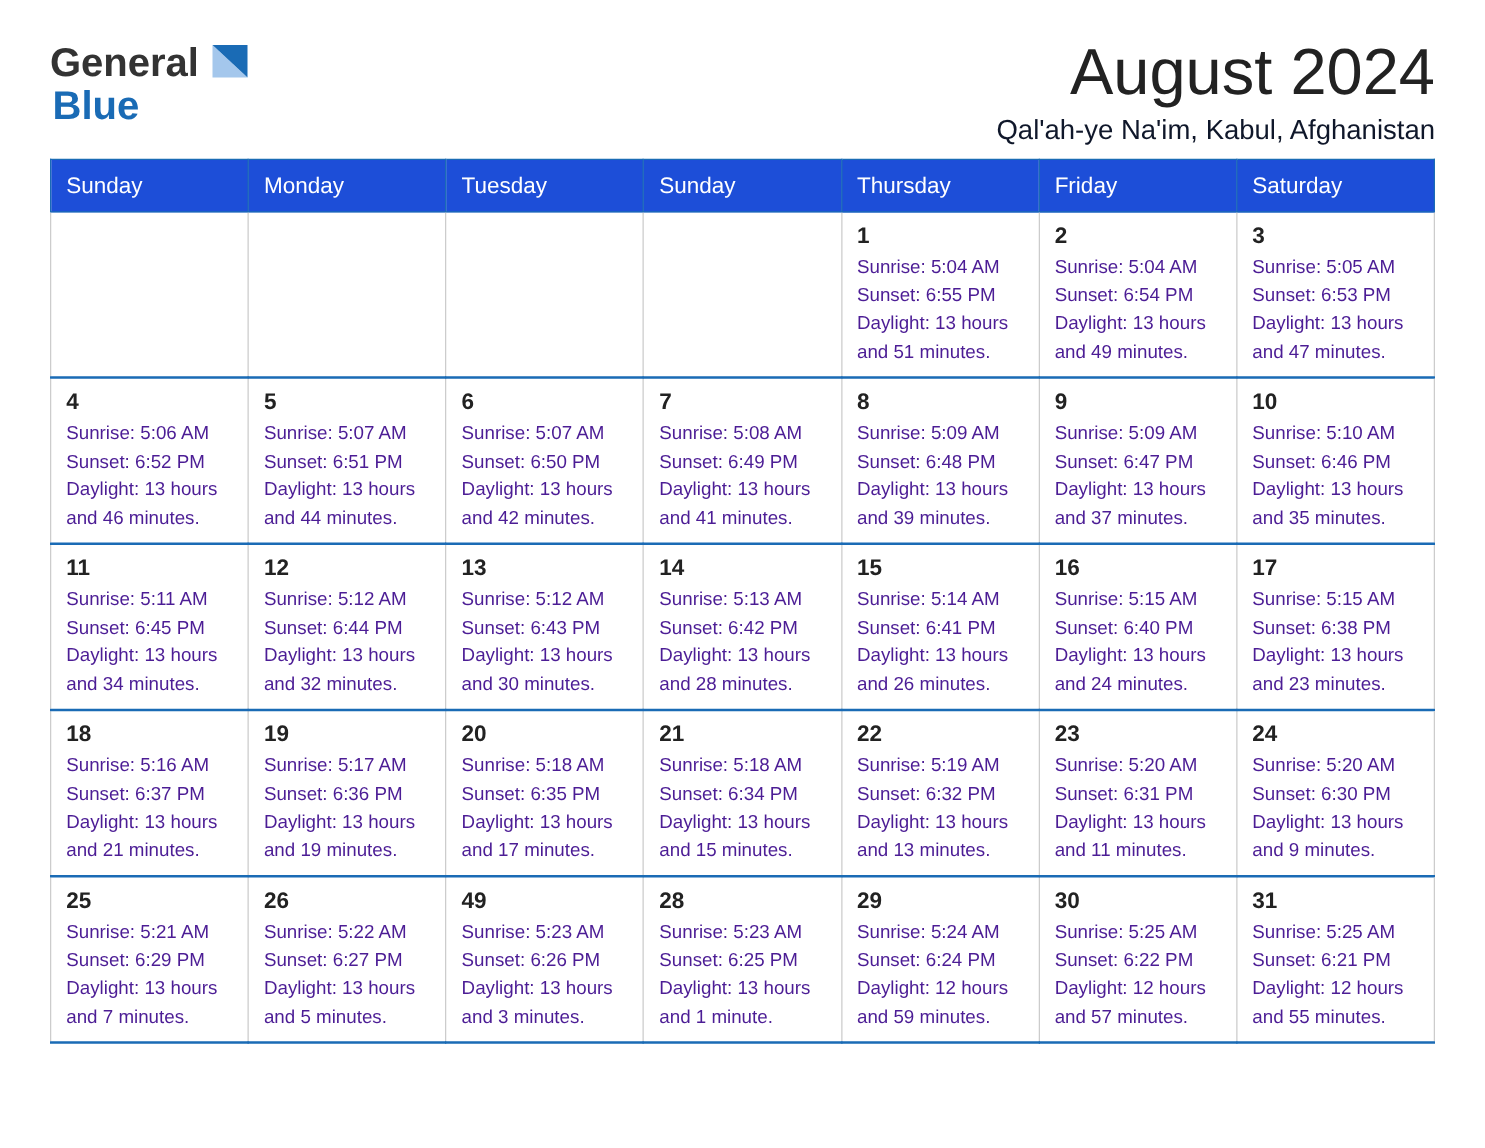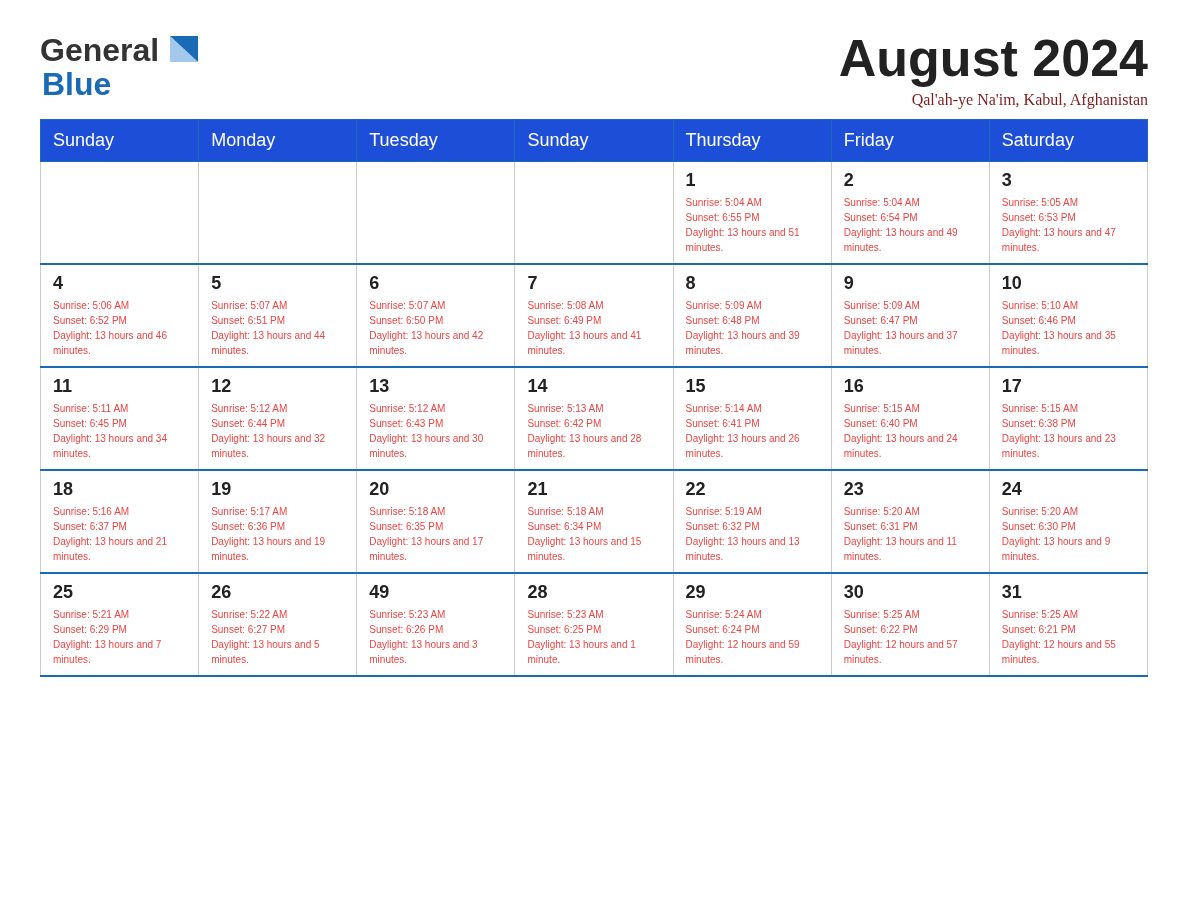--- a/index.html
+++ b/index.html
@@ -23,30 +23,29 @@
       align-items: center;
       text-align: center;
     }
 
     .title-block {
       text-align: right;
     }
 
     .month-title {
       font-size: 52px;
-      font-weight: bold;
+      font-weight: normal;
       color: #222;
       line-height: 1.1;
     }
 
     .location-title {
-      font-size: 16px;
-      color: #7f1d1d;
+      font-size: 22px;
+      color: #0f172a;
       margin-top: 4px;
-      font-family: Liberation Serif, serif;
     }
 
     .calendar-table {
       width: 100%;
       border-collapse: collapse;
       margin-top: 10px;
     }
 
     .calendar-table thead tr th {
       background-color: #1d4ed8;
@@ -74,22 +73,22 @@
 
     .day-number {
       font-size: 18px;
       font-weight: bold;
       color: #222;
       display: block;
       margin-bottom: 4px;
     }
 
     .day-info {
-      font-size: 10px;
-      color: #ef4444;
+      font-size: 15px;
+      color: #4c1d95;
       line-height: 1.5;
     }
 
     .empty-cell {
       background: #fff;
     }
   </style>
 </head>
 <body>
 

